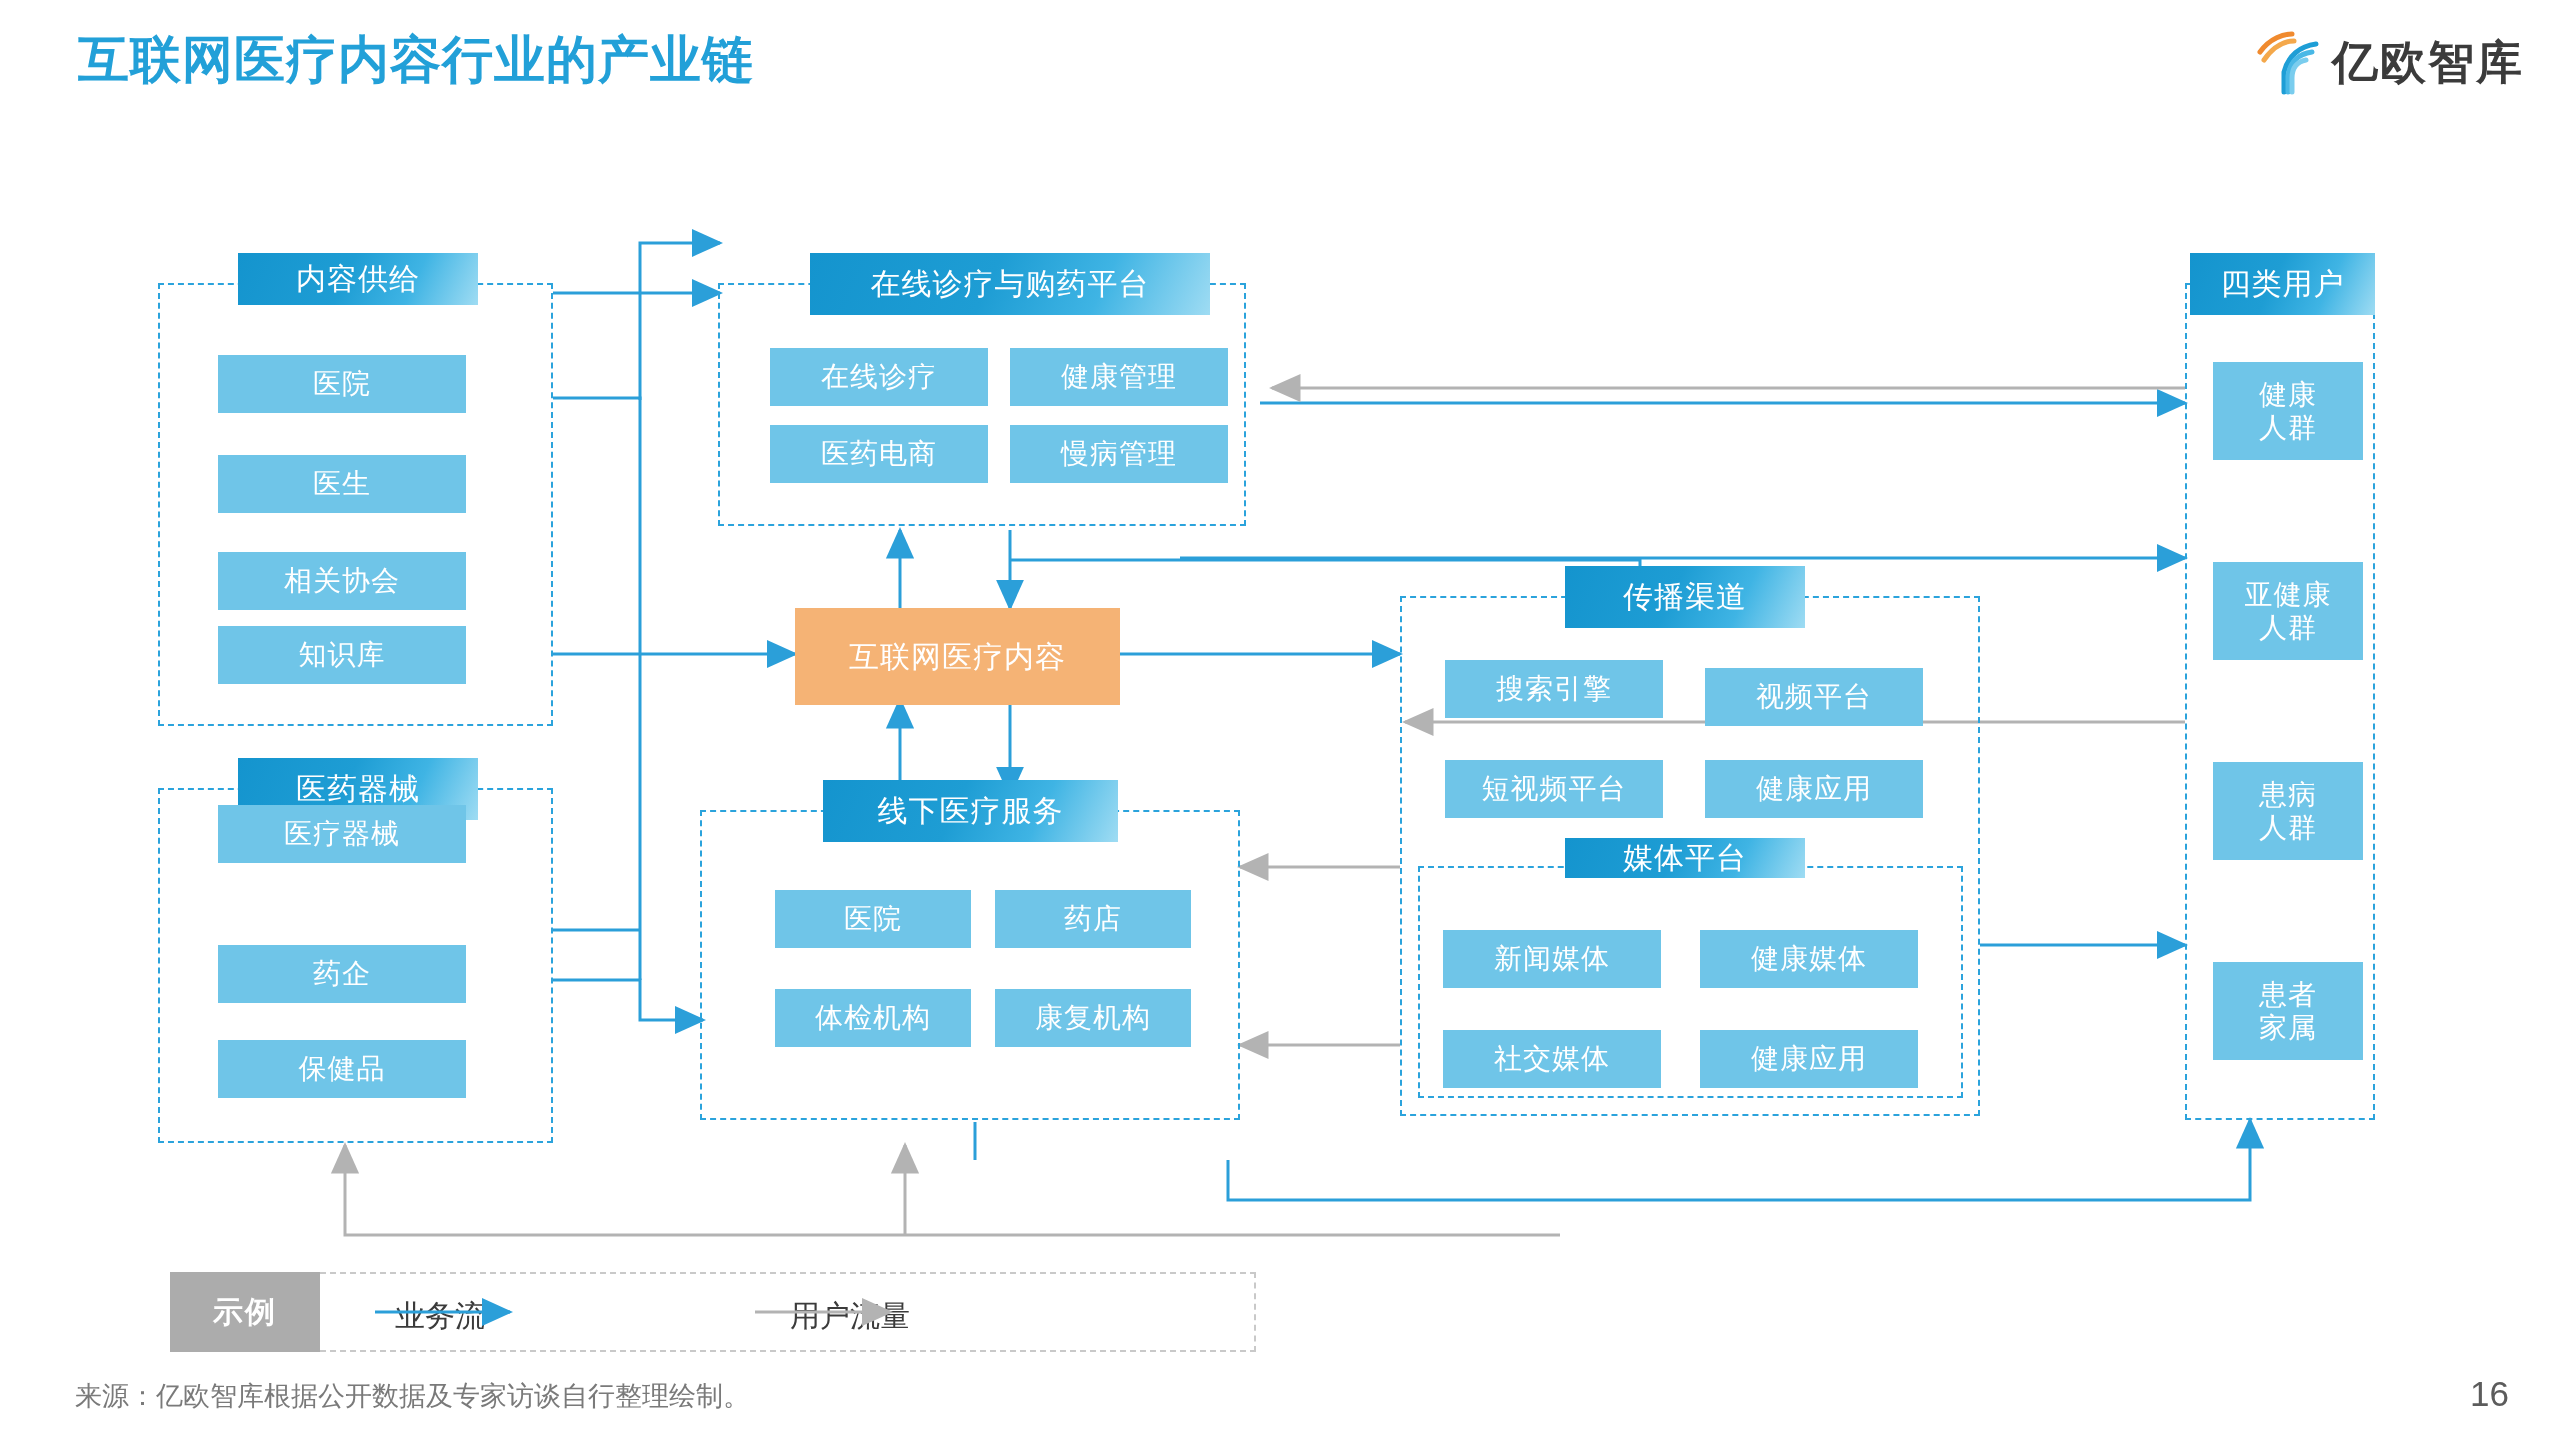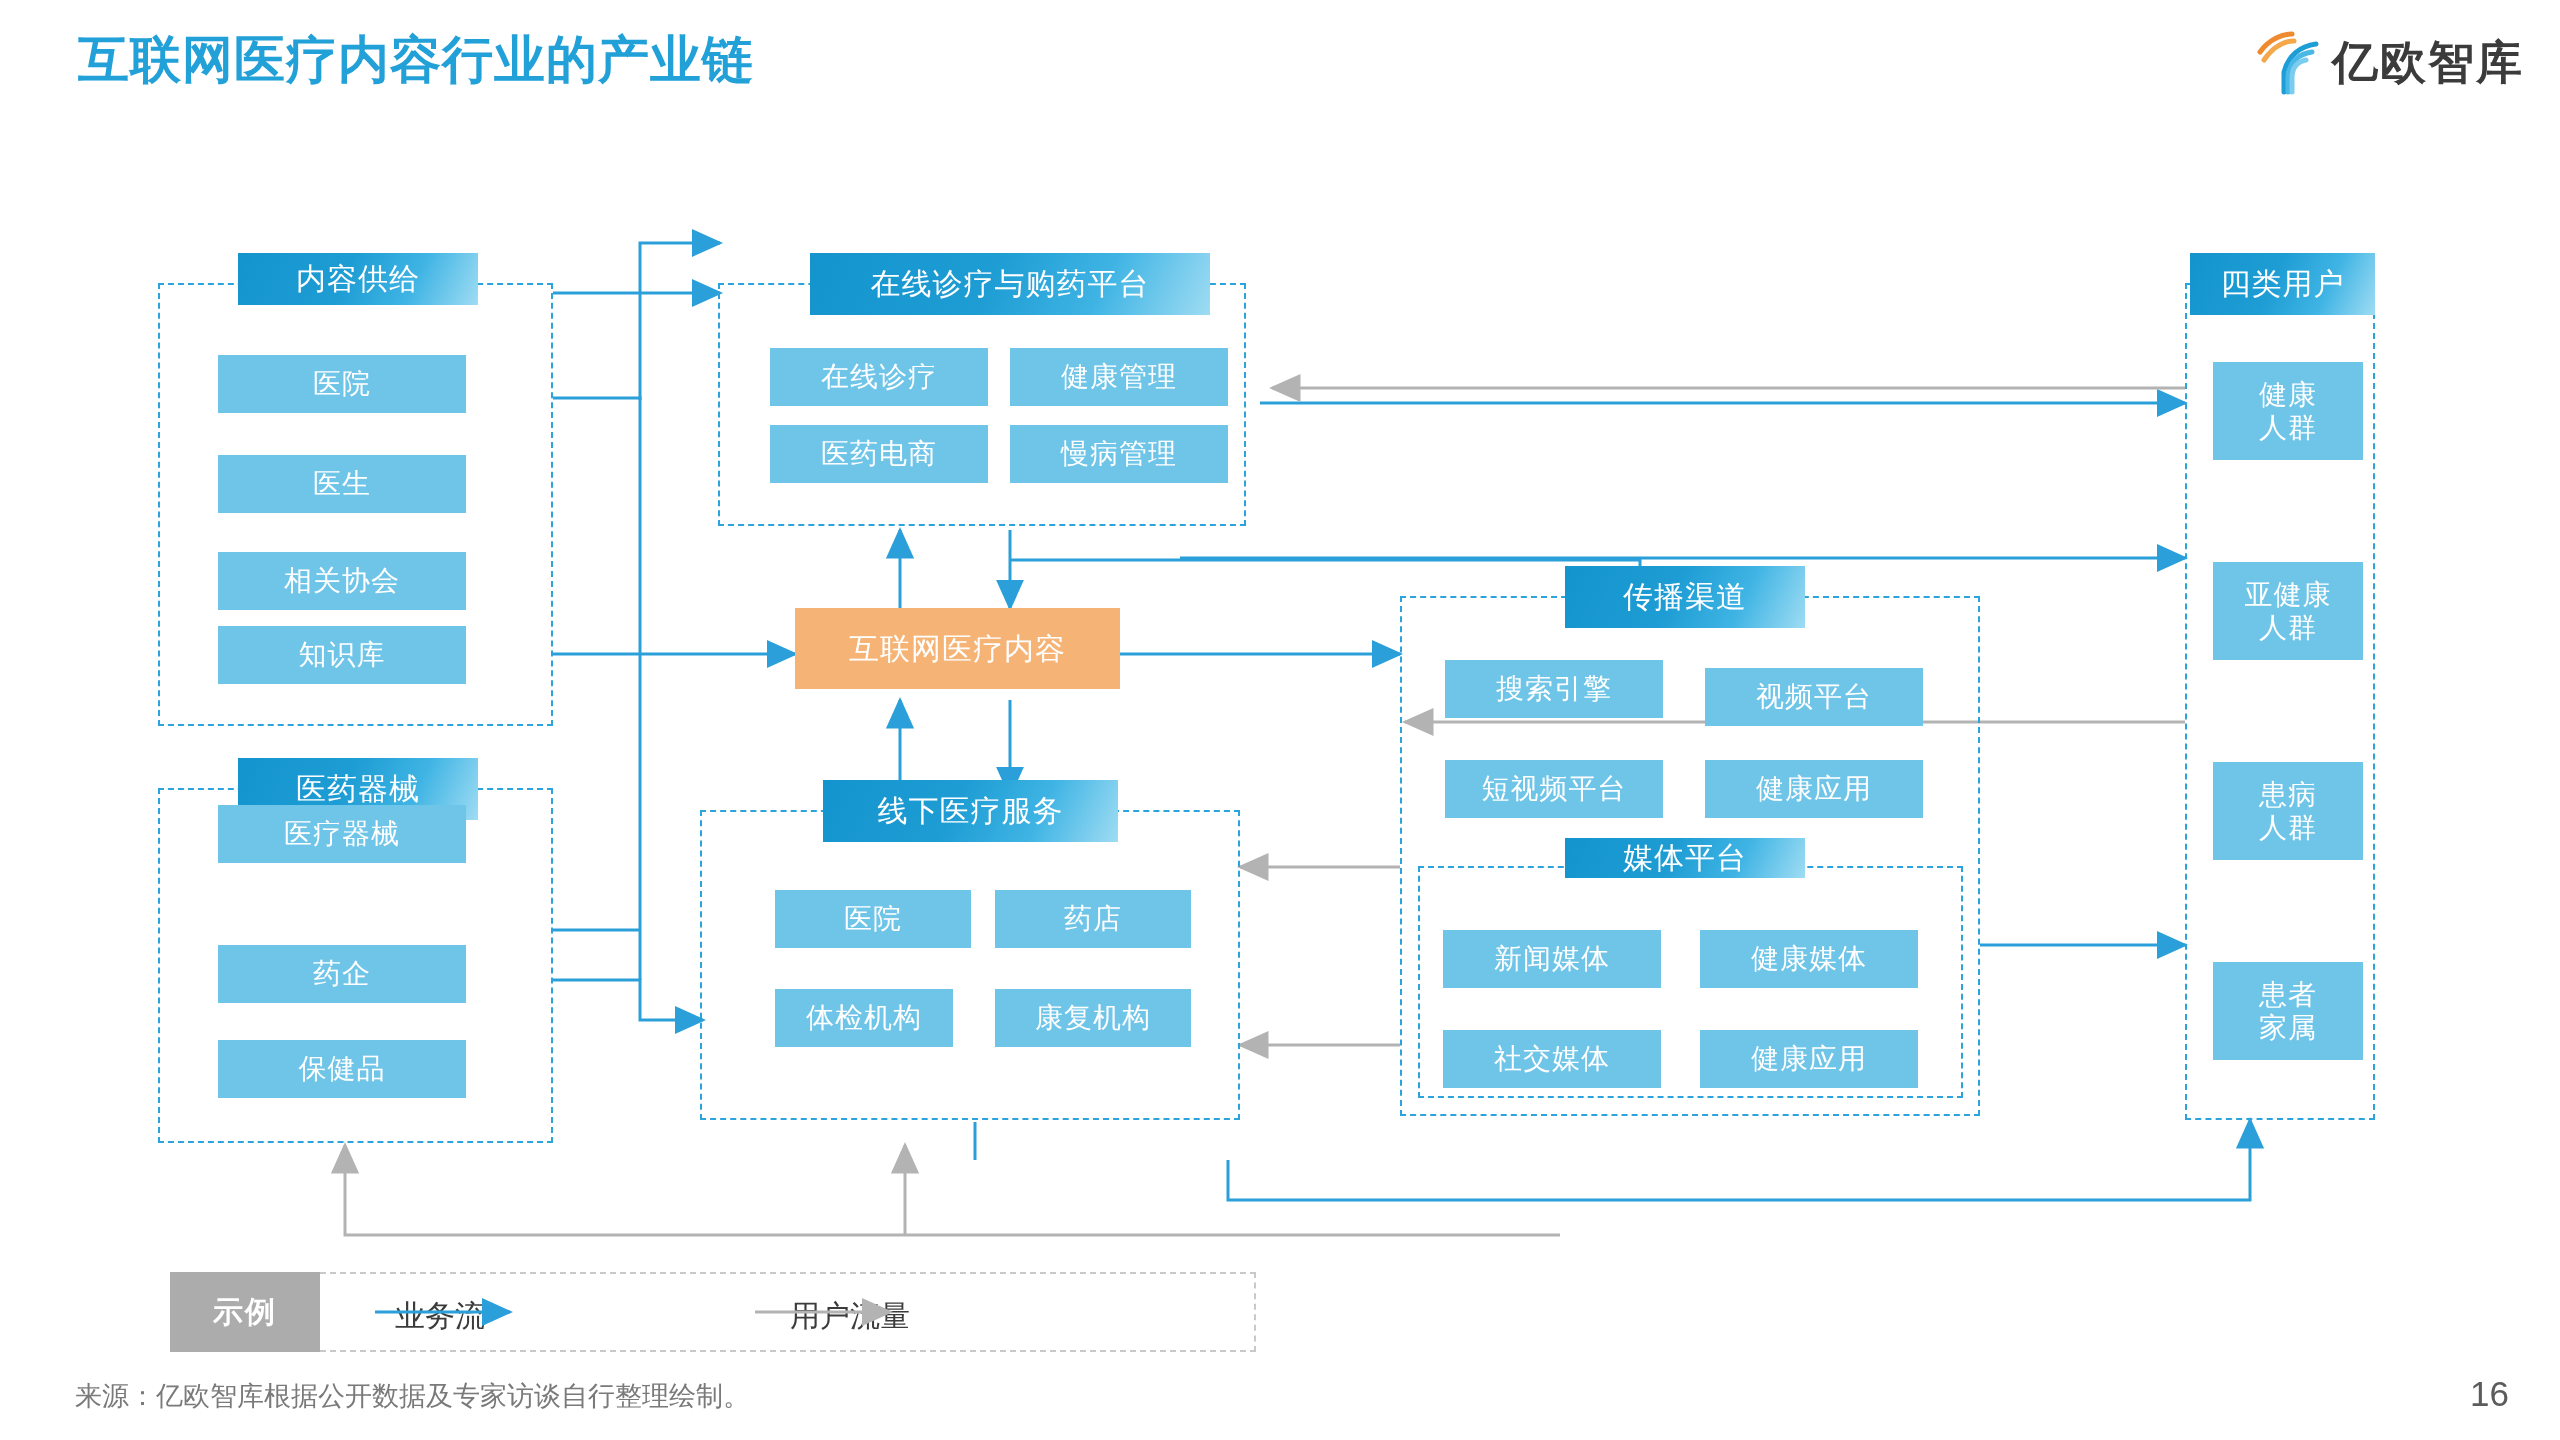--- a/index.html
+++ b/index.html
@@ -164,27 +164,27 @@
   <div class="leaf" style="left:218px;top:945px;width:248px;height:58px;">药企</div>
   <div class="leaf" style="left:218px;top:1040px;width:248px;height:58px;">保健品</div>
 
   <div class="frame" style="left:718px;top:283px;width:528px;height:243px;"></div>
   <div class="chip" style="left:810px;top:253px;width:400px;height:62px;">在线诊疗与购药平台</div>
   <div class="leaf" style="left:770px;top:348px;width:218px;height:58px;">在线诊疗</div>
   <div class="leaf" style="left:1010px;top:348px;width:218px;height:58px;">健康管理</div>
   <div class="leaf" style="left:770px;top:425px;width:218px;height:58px;">医药电商</div>
   <div class="leaf" style="left:1010px;top:425px;width:218px;height:58px;">慢病管理</div>
 
-  <div class="leaf center-orange" style="left:795px;top:608px;width:325px;height:81px;">互联网医疗内容</div>
+  <div class="leaf center-orange" style="left:795px;top:608px;width:325px;height:97px;">互联网医疗内容</div>
 
   <div class="frame" style="left:700px;top:810px;width:540px;height:310px;"></div>
   <div class="chip" style="left:823px;top:780px;width:295px;height:62px;">线下医疗服务</div>
   <div class="leaf" style="left:775px;top:890px;width:196px;height:58px;">医院</div>
   <div class="leaf" style="left:995px;top:890px;width:196px;height:58px;">药店</div>
-  <div class="leaf" style="left:775px;top:989px;width:178px;height:58px;">体检机构</div>
+  <div class="leaf" style="left:775px;top:989px;width:196px;height:58px;">体检机构</div>
   <div class="leaf" style="left:995px;top:989px;width:196px;height:58px;">康复机构</div>
 
   <div class="frame" style="left:1400px;top:596px;width:580px;height:520px;"></div>
   <div class="chip" style="left:1565px;top:566px;width:240px;height:62px;">传播渠道</div>
   <div class="leaf" style="left:1445px;top:660px;width:218px;height:58px;">搜索引擎</div>
   <div class="leaf" style="left:1705px;top:660px;width:218px;height:58px;margin-top:8px;">视频平台</div>
   <div class="leaf" style="left:1445px;top:760px;width:218px;height:58px;">短视频平台</div>
   <div class="leaf" style="left:1705px;top:760px;width:218px;height:58px;">健康应用</div>
 
   <div class="frame inner" style="left:1418px;top:866px;width:545px;height:232px;"></div>

